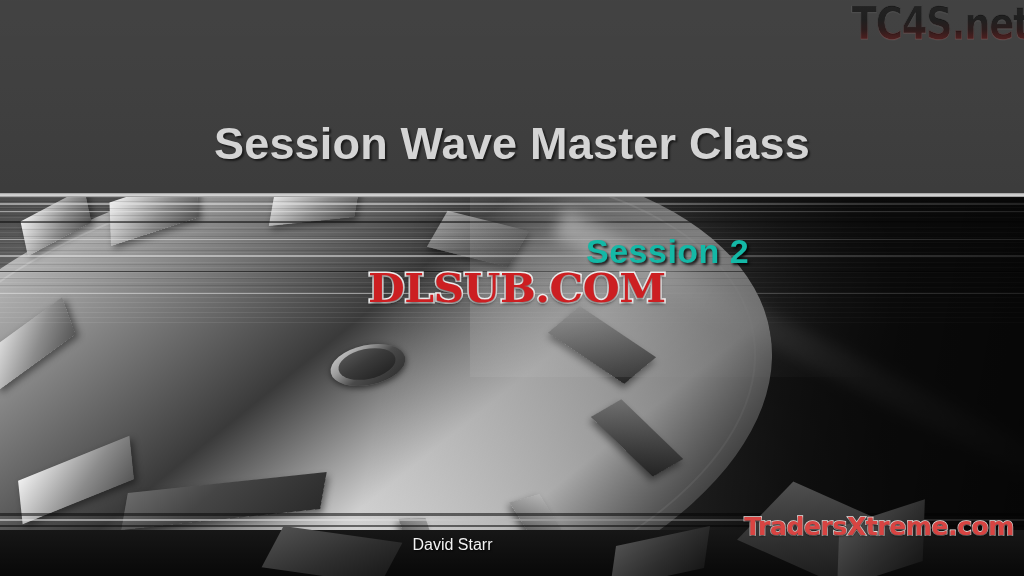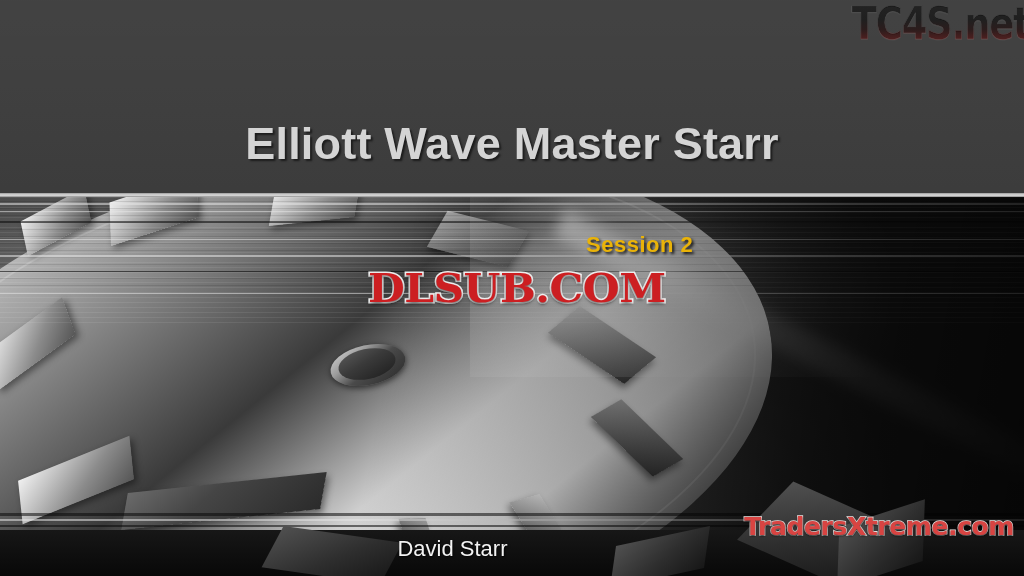--- a/index.html
+++ b/index.html
@@ -264,35 +264,35 @@
   .bottom-shard {
     position: absolute;
     background: linear-gradient(145deg, #505050 0%, #2e2e2e 55%, #171717 100%);
   }
 
   
   .session-label {
     position: absolute;
     left: 586px;
     top: 232px;
-    font-size: 22px;
+    font-size: 34px;
     font-weight: bold;
-    color: #eab308;
+    color: #14b8a6;
     text-shadow: 2px 2px 3px rgba(0,0,0,0.85);
     white-space: nowrap;
     letter-spacing: 0.5px;
   }
 
   .presenter {
     position: absolute;
     left: 0;
     top: 536px;
     width: 905px;
     text-align: center;
-    font-size: 22px;
+    font-size: 16px;
     color: #f2f2f2;
     text-shadow: 1px 1px 2px rgba(0,0,0,0.8);
     white-space: nowrap;
   }
 
   
   .dlsub-watermark {
     position: absolute;
     left: 368px;
     top: 264px;
@@ -325,21 +325,21 @@
     text-shadow: 0 1px 2px rgba(0,0,0,0.8);
   }
 </style>
 </head>
 <body>
 
 <div id="slide">
 
   <div class="title-band">
     <div class="title-band-sheen"></div>
-    <div class="slide-title">Elliott Wave Master Starr</div>
+    <div class="slide-title">Session Wave Master Class</div>
     <div class="tc4s-logo">TC4S.net</div>
   </div>
   <div class="band-divider"></div>
 
   <div class="photo">
     <div class="photo-base"></div>
 
     <div class="dial"></div>
     <div class="dial-rim"></div>
     <div class="dial-rim2"></div>

